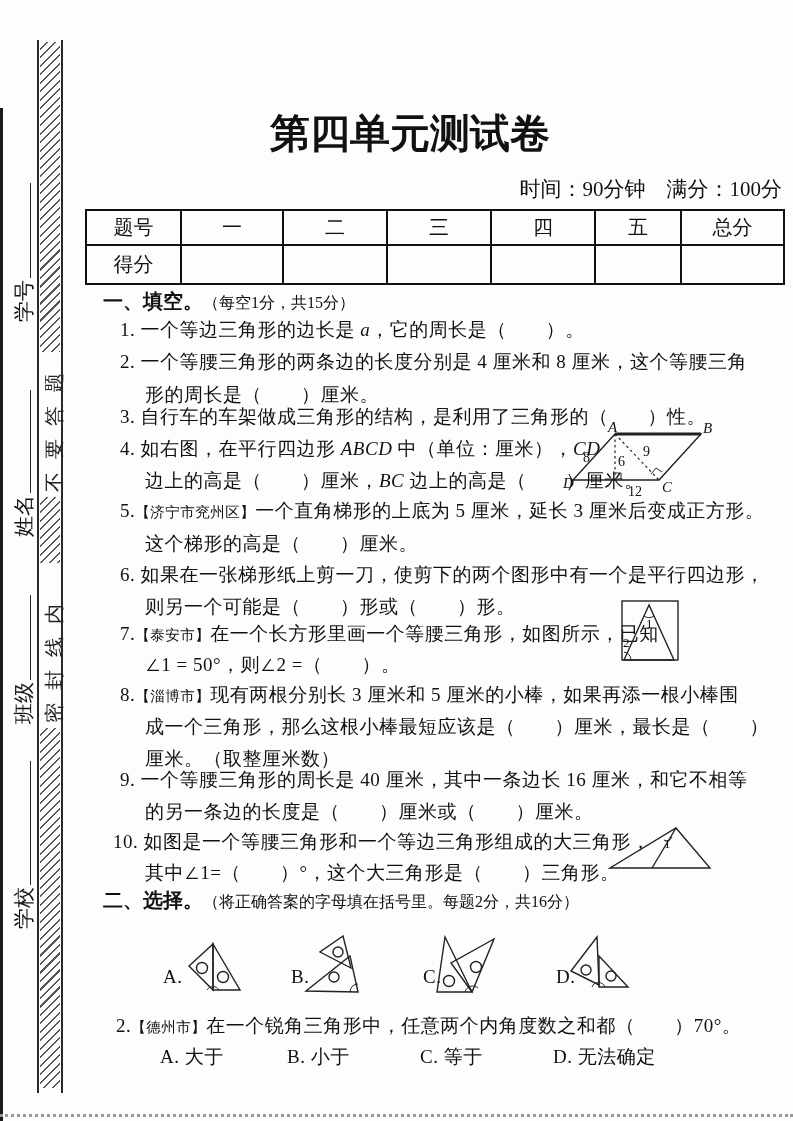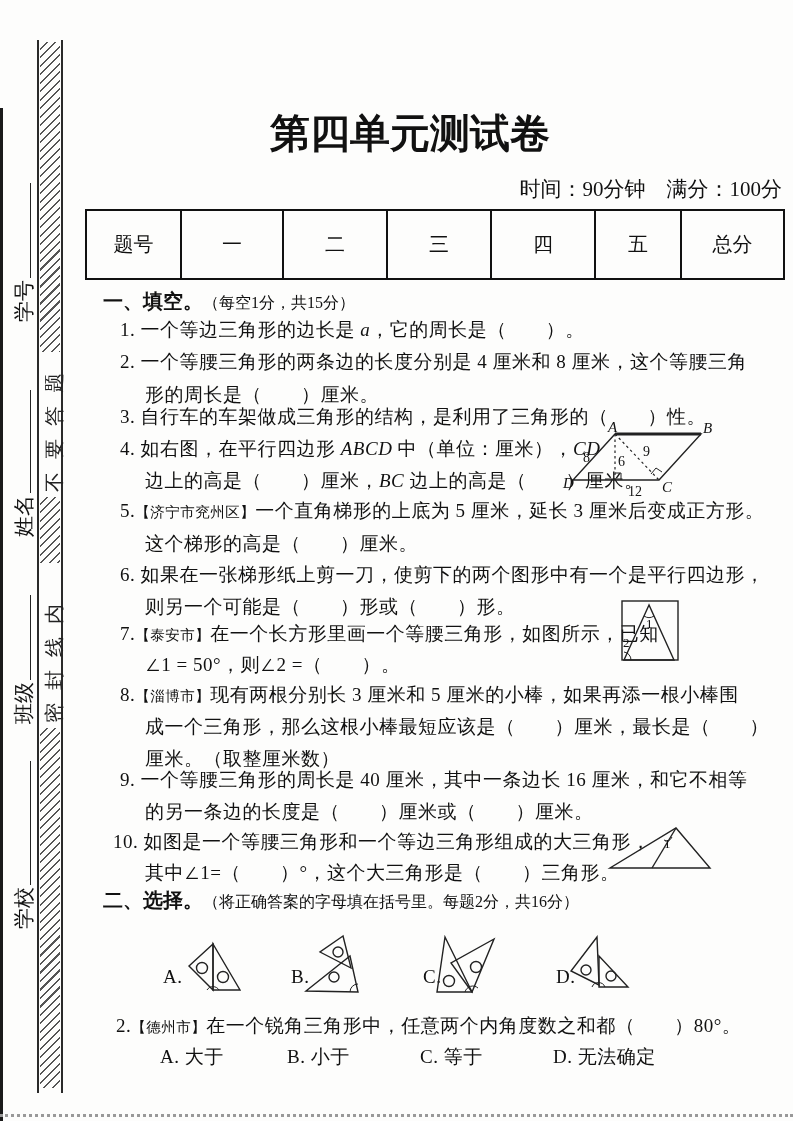--- a/index.html
+++ b/index.html
@@ -8,21 +8,21 @@
   .abs{position:absolute;white-space:nowrap;}
   .q{font-size:19px;letter-spacing:0.5px;text-align:center;}
   .tag{font-size:14.5px;}
   .var{font-style:italic;font-family:"Liberation Serif",serif;}
   .title1{left:60px;width:700px;top:48px;text-align:center;font-size:44px;font-weight:bold;}
   .title2{left:60px;width:700px;top:106px;text-align:center;font-size:40px;font-weight:bold;}
   .meta{left:85px;width:697px;top:175px;text-align:right;font-size:21px;}
   .hmain{font-size:20px;font-weight:bold;}
   .hnote{font-size:16px;}
   table.score{position:absolute;left:85px;top:209px;border-collapse:collapse;table-layout:fixed;}
-  table.score td{border:2px solid #111;text-align:center;font-size:20px;padding:17px;}
+  table.score td{border:2px solid #111;text-align:center;font-size:20px;padding:0;}
   .score .r1 td{height:33px;}
   .score .r2 td{height:37px;}
   
   .leftedge{position:absolute;left:0;top:108px;width:3px;height:1013px;background:#1a1a1a;}
   .sealline{position:absolute;top:40px;height:1053px;width:2px;background:#2a2a2a;}
   .hatch{position:absolute;left:40px;width:20px;
          background:repeating-linear-gradient(135deg,transparent 0,transparent 4.5px,#555 4.5px,#555 6px);}
   .vlabel{position:absolute;left:10px;transform-origin:0 0;transform:rotate(-90deg);
           white-space:nowrap;font-size:21px;}
   .ul{display:inline-block;height:3px;border-bottom:1.6px solid #222;margin-left:2px;}
@@ -75,20 +75,29 @@
     <tbody>
         <tr class="r1">
       <td>题号</td>
       <td>一</td>
       <td>二</td>
       <td>三</td>
       <td>四</td>
       <td>五</td>
       <td>总分</td>
     </tr>
+    <tr class="r2">
+      <td>得分</td>
+      <td></td>
+      <td></td>
+      <td></td>
+      <td></td>
+      <td></td>
+      <td></td>
+    </tr>
   </tbody>
     </table>
 
   <div class="abs" style="left:103px;top:288px"><span class="hmain">一、填空。</span><span class="hnote">（每空1分，共15分）</span></div>
 
   <div class="abs q" style="left:120px;top:317px"><span>1. 一个等边三角形的边长是 </span><span class="var">a</span><span>，它的周长是（　　）。</span></div>
 
   <div class="abs q" style="left:120px;top:349px">2. 一个等腰三角形的两条边的长度分别是 4 厘米和 8 厘米，这个等腰三角</div>
   <div class="abs q" style="left:145px;top:382px">形的周长是（　　）厘米。</div>
 
@@ -182,20 +191,20 @@
   </svg>
 
   <svg style="left:566px;top:934px" width="66" height="62" viewBox="0 0 66 62">
     <polygon class="shape" points="31,3 5,37 33,51"></polygon>
     <polygon class="shape" points="33,22 33,53 62,53"></polygon>
     <circle class="ln" cx="20" cy="36" r="5"></circle>
     <circle class="ln" cx="45" cy="42" r="5"></circle>
     <path class="ln" d="M26,53 A7,7 0 0 1 39,53" style="stroke-width:1"></path>
   </svg>
 
-  <div class="abs q" style="left:116px;top:1013px"><span>2.</span><span class="tag">【德州市】</span><span>在一个锐角三角形中，任意两个内角度数之和都（　　）80°。</span></div>
+  <div class="abs q" style="left:116px;top:1013px"><span>2.</span><span class="tag">【德州市】</span><span>在一个锐角三角形中，任意两个内角度数之和都（　　）70°。</span></div>
 
   <div class="abs q" style="left:160px;top:1044px">A. 大于</div>
   <div class="abs q" style="left:287px;top:1044px">B. 小于</div>
   <div class="abs q" style="left:420px;top:1044px">C. 等于</div>
   <div class="abs q" style="left:553px;top:1044px">D. 无法确定</div>
 
 </div>
 
 </body></html>

